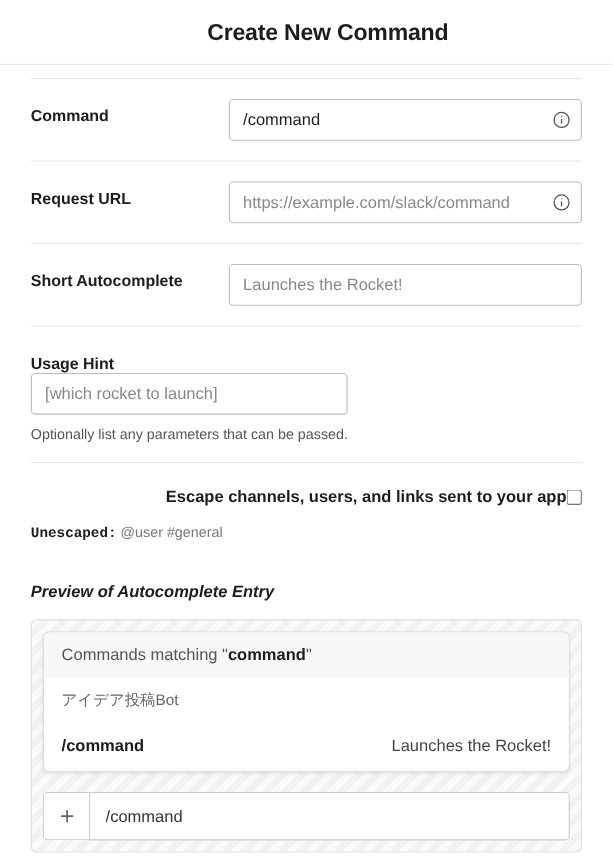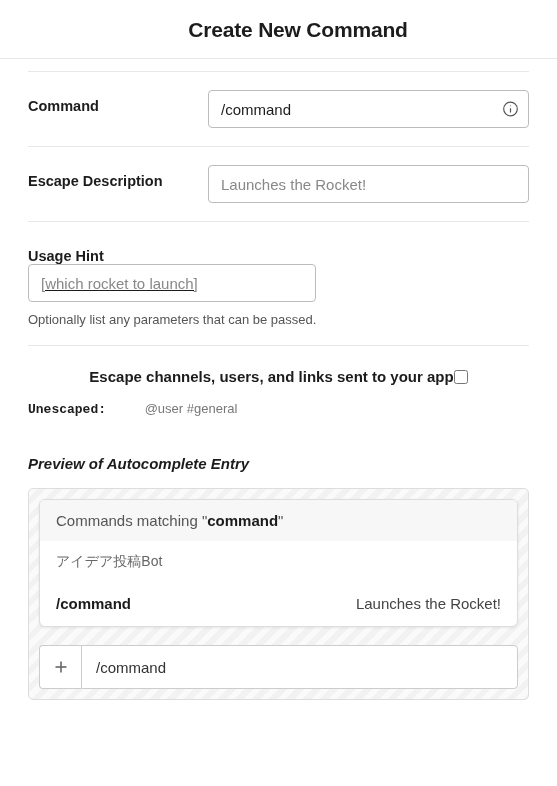--- a/index.html
+++ b/index.html
@@ -72,37 +72,37 @@
     margin-top: 10px;
     text-align: right;
   }
   .escape-row {
     padding: 22px 0 14px;
     border-top: 1px solid #e8e8e8;
   }
   .escape-top {
     display: flex;
     align-items: flex-start;
-    justify-content: center;
+    justify-content: flex-end;
   }
   .escape-title {
     font-weight: 700;
     font-size: 15px;
   }
   .escape-checkbox {
     width: 14px;
     height: 14px;
     margin-top: 2px;
   }
   .escape-sub {
     margin-top: 16px;
     font-size: 13px;
   }
   .escape-sub .bold { font-weight: 700; font-family: Liberation Mono, monospace; }
-  .escape-sub .grey { color: #777; margin-left: 35px; }
+  .escape-sub .grey { color: #777; }
   .preview-title {
     font-weight: 700;
     font-size: 15px;
     margin-top: 24px;
     margin-bottom: 16px;
     font-style: italic;
   }
   .preview-box {
     border: 1px solid #ddd;
     border-radius: 5px;
@@ -199,35 +199,48 @@
         <input type="text" class="text-input" value="/command" style="">
         <svg class="info-icon" viewBox="0 0 20 20" fill="none" stroke="currentColor" stroke-width="1.4">
           <circle cx="10" cy="10" r="8"></circle>
             <circle cx="10" cy="6.2" r="0.6" fill="currentColor" stroke="none"></circle>
             <line x1="10" y1="9" x2="10" y2="14"></line>
         </svg>
       </div>
     </div>
   </div>
 
-
   <div class="row">
-    <div class="label">Escape Description</div>
+    <div class="label">Request URL</div>
+    <div class="field">
+      <div class="input-wrap">
+        <input type="text" class="text-input" placeholder="https://example.com/slack/command" style="">
+        <svg class="info-icon" viewBox="0 0 20 20" fill="none" stroke="currentColor" stroke-width="1.4">
+          <circle cx="10" cy="10" r="8"></circle>
+            <circle cx="10" cy="6.2" r="0.6" fill="currentColor" stroke="none"></circle>
+            <line x1="10" y1="9" x2="10" y2="14"></line>
+        </svg>
+      </div>
+    </div>
+  </div>
+
+  <div class="row">
+    <div class="label">Short Autocomplete</div>
     <div class="field">
       <div class="input-wrap">
         <input type="text" class="text-input" style="padding-right: 12px;" placeholder="Launches the Rocket!">
       </div>
     </div>
   </div>
 
   <div class="row nobottom">
     <div class="label">Usage Hint</div>
     <div class="field">
       <div class="input-wrap">
-        <input type="text" class="text-input" style="padding-right: 12px; text-decoration: underline;" placeholder="[which rocket to launch]">
+        <input type="text" class="text-input" style="padding-right: 12px;" placeholder="[which rocket to launch]">
       </div>
       <div class="hint">Optionally list any parameters that can be passed.</div>
     </div>
   </div>
 
   <div class="escape-row">
     <div class="escape-top">
       <div class="escape-title">Escape channels, users, and links sent to your app</div>
       <input type="checkbox" class="escape-checkbox" style="">
     </div>

